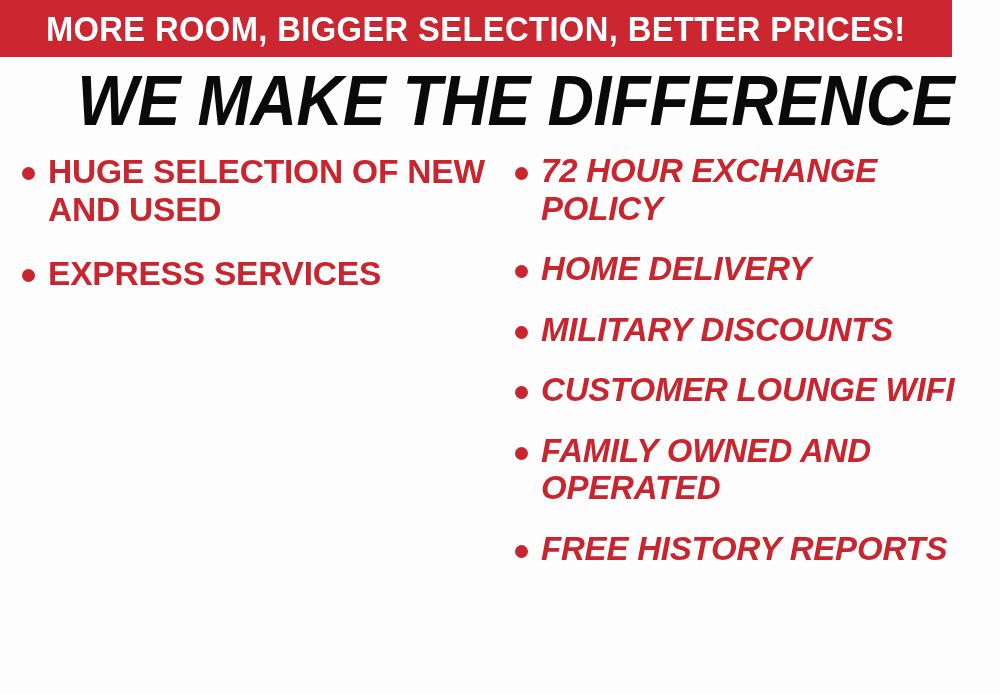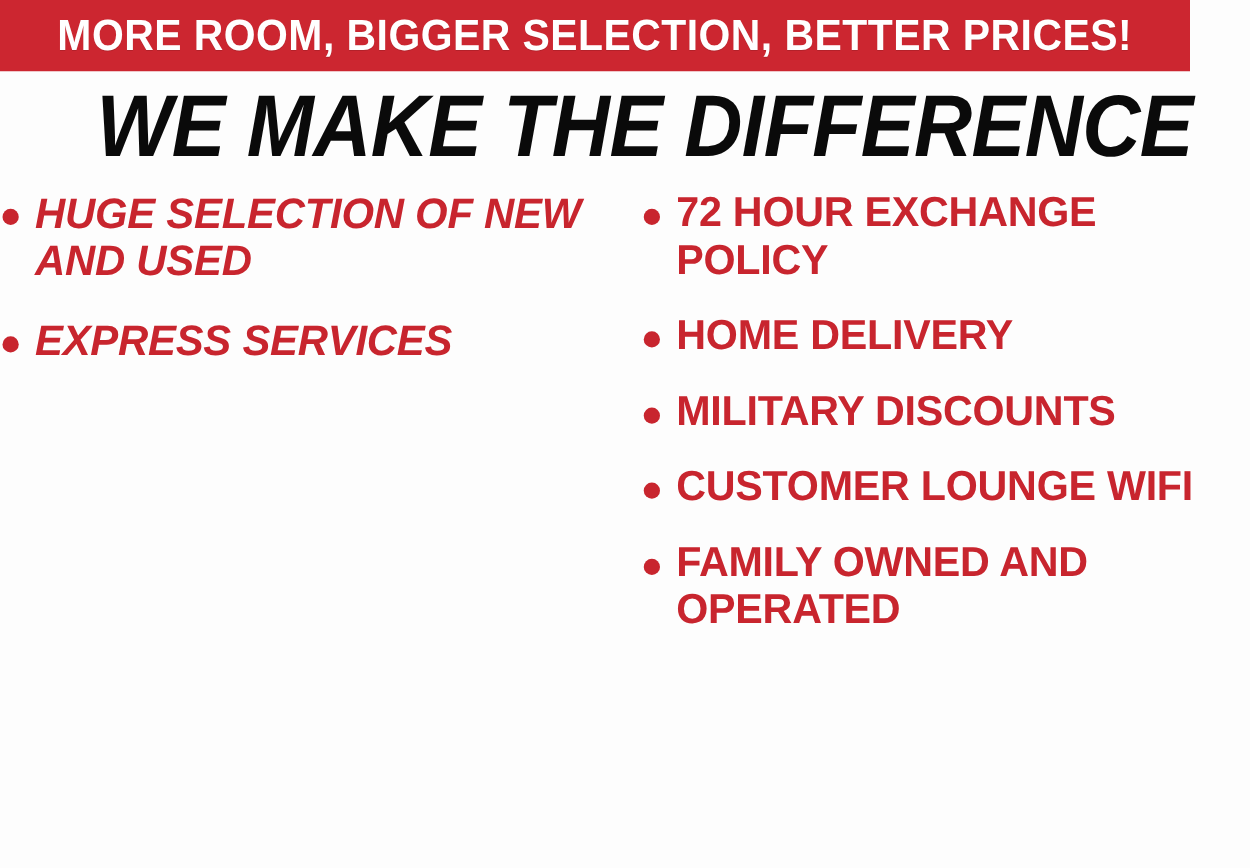--- a/index.html
+++ b/index.html
@@ -81,28 +81,28 @@
     height: 542px;
     display: flex;
     flex-direction: row;
     align-items: flex-start;
   }
   .column {
     box-sizing: border-box;
   }
   .column-left {
     width: 505px;
-    padding-left: 2px;
+    padding-left: 22px;
     padding-right: 4px;
-    font-style: italic;
   }
   .column-right {
     width: 495px;
     padding-left: 10px;
     padding-right: 2px;
+    font-style: italic;
   }
 
   .bullet-item {
     display: flex;
     flex-direction: row;
     align-items: flex-start;
     margin-bottom: 22px;
   }
   .column-left .bullet-item { margin-bottom: 26px; }
   .column-right .bullet-item { margin-bottom: 23px; }
@@ -185,18 +185,22 @@
       <div class="bullet-item">
         <span class="bullet-dot"></span>
         <span class="bullet-text">CUSTOMER LOUNGE WIFI</span>
       </div>
 
       <div class="bullet-item">
         <span class="bullet-dot"></span>
         <span class="bullet-text">FAMILY OWNED AND OPERATED</span>
       </div>
 
+      <div class="bullet-item">
+        <span class="bullet-dot"></span>
+        <span class="bullet-text">FREE HISTORY REPORTS</span>
+      </div>
 
     </div>
 
   </div>
 
 </div>
 
 </body></html>

